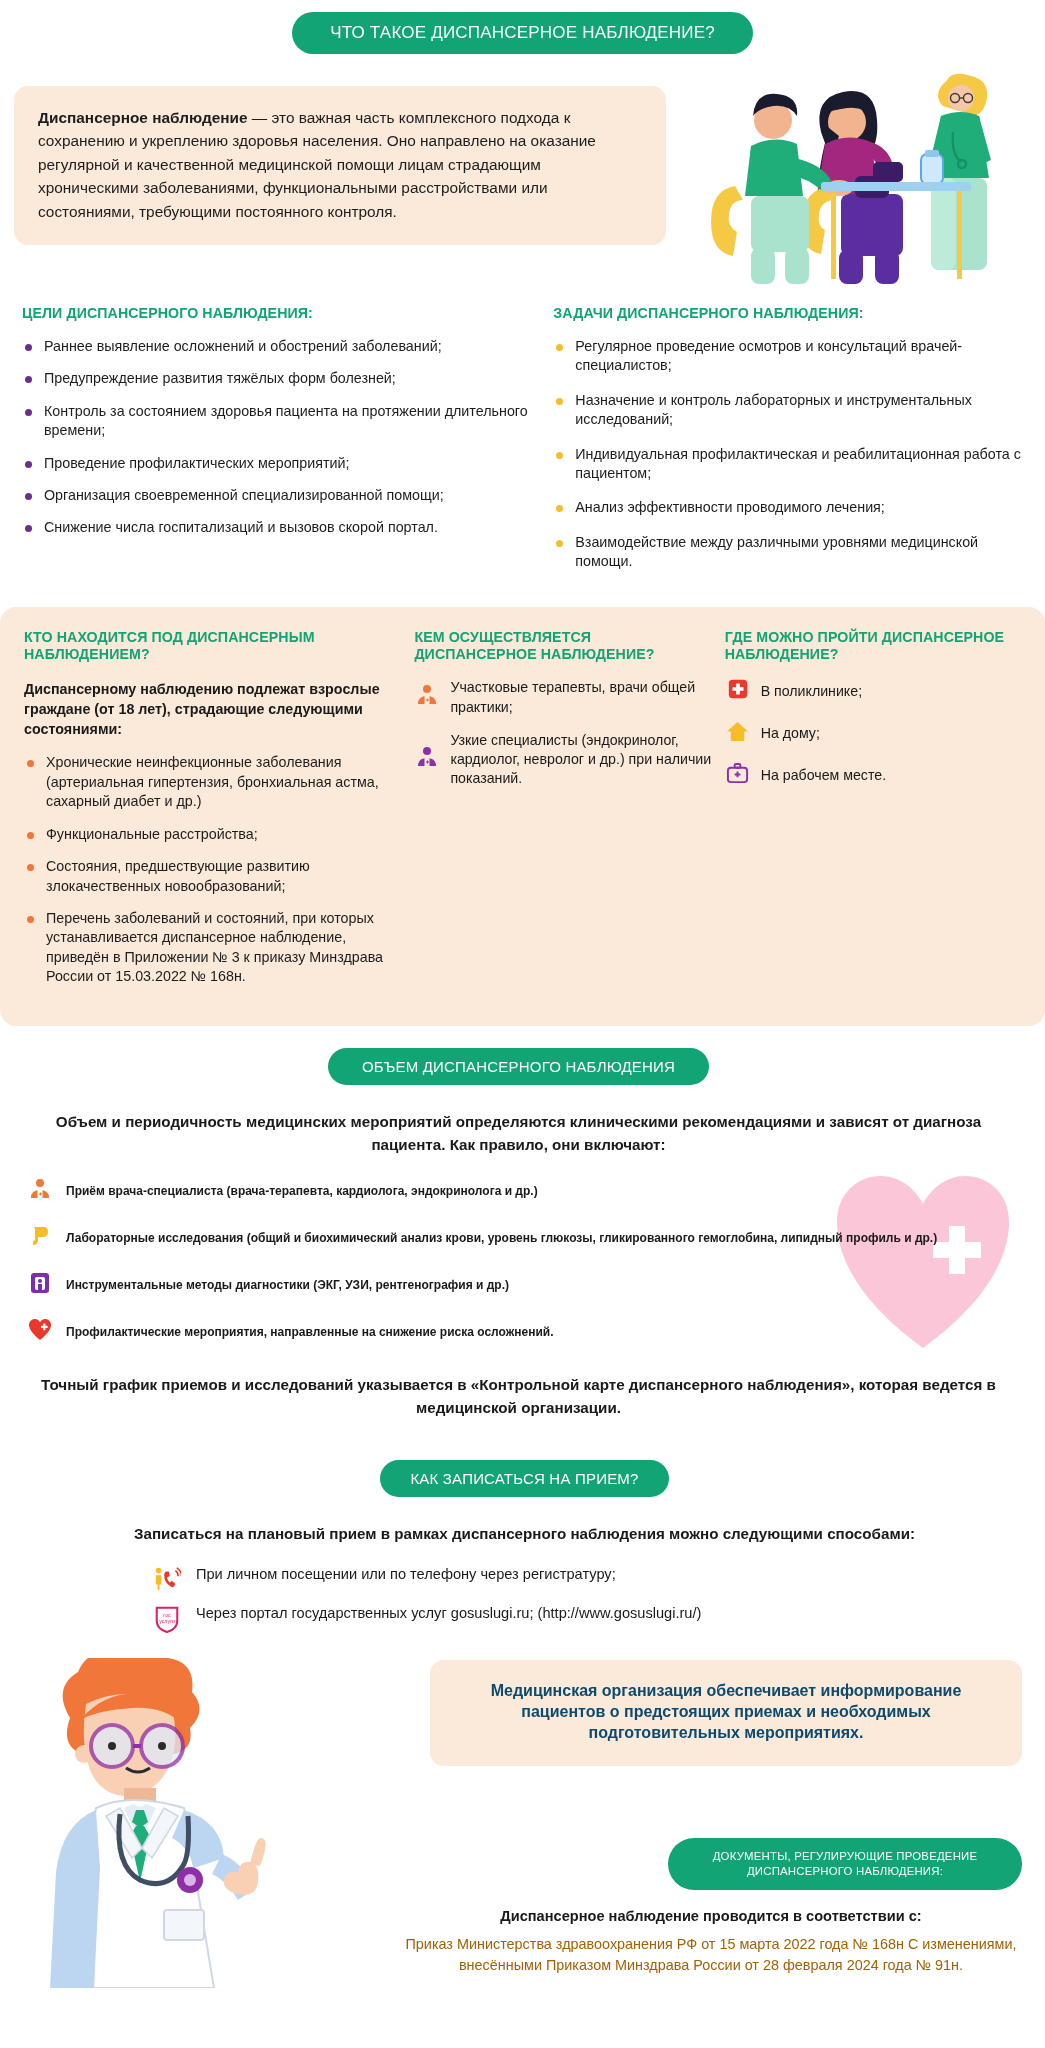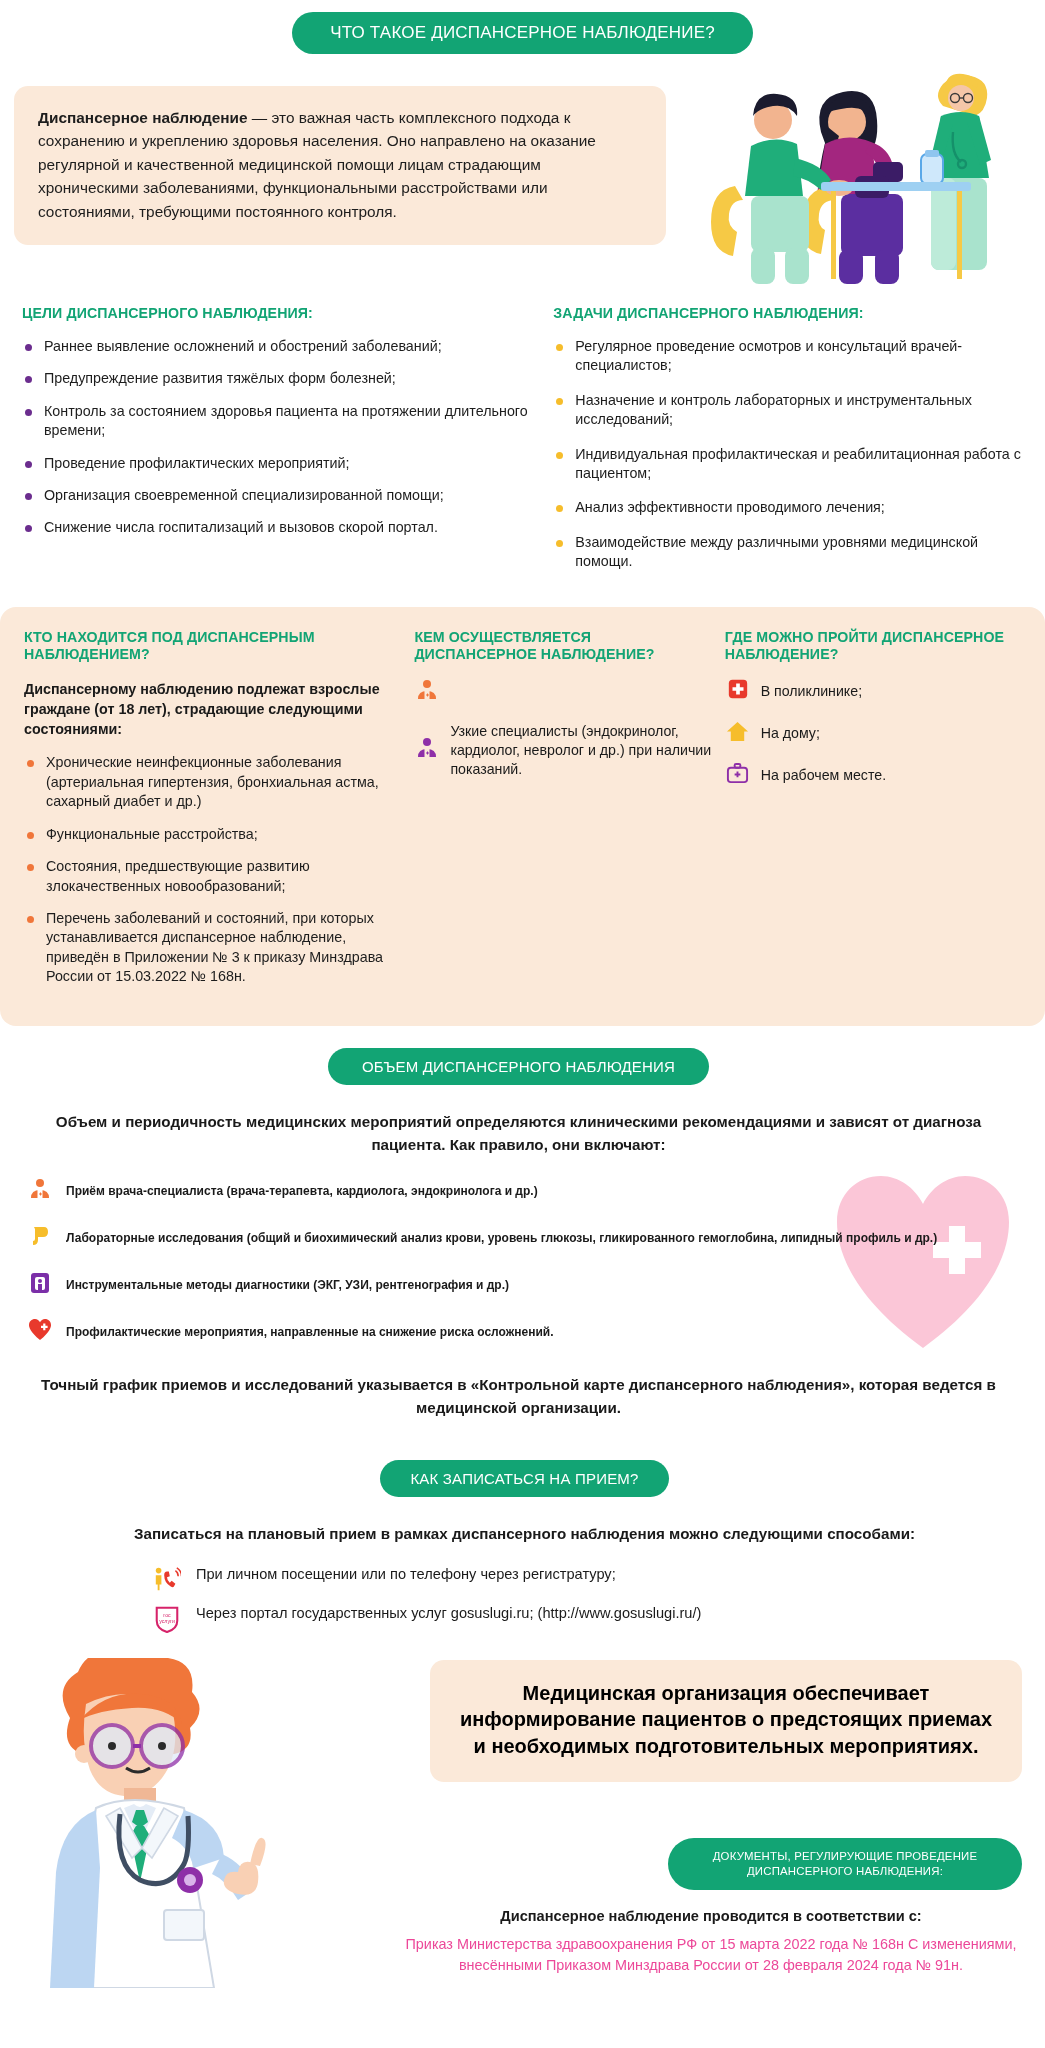--- a/index.html
+++ b/index.html
@@ -112,34 +112,34 @@
   }
   .appt-list .ico { flex: 0 0 30px; width: 30px; text-align: center; }
 
   
   .sec-foot { position: relative; margin-top: 14px; height: 280px; }
   .illus-doctor { position: absolute; left: 0px; bottom: -58px; width: 400px; height: 330px; }
   .quote-card {
     position: absolute; left: 430px; top: 10px; width: 592px;
     background: #fbe9d9; border-radius: 14px;
     padding: 20px 26px 22px 26px;
-    color: #000000; font-weight: bold; font-size: 20px;
+    color: #0c4a6e; font-weight: bold; font-size: 16px;
     line-height: 1.34; text-align: center;
   }
   #docs-pill {
     position: absolute; left: 668px; top: 188px;
     padding: 11px 20px; font-size: 11.4px; line-height: 1.32; width: 354px;
   }
   .docs-title {
     position: absolute; left: 400px; top: 258px; width: 622px;
     text-align: center; font-weight: bold; font-size: 14.6px;
   }
   .docs-body {
     position: absolute; left: 400px; top: 284px; width: 622px;
-    text-align: center; font-size: 14.4px; line-height: 1.48; color: #ec4899;
+    text-align: center; font-size: 14.4px; line-height: 1.48; color: #a16207;
   }
 </style>
 </head>
 <body>
 
 <section class="sec-hero">
   <div class="hero-pill-wrap">
     <div id="hero-pill" class="pill">ЧТО ТАКОЕ ДИСПАНСЕРНОЕ НАБЛЮДЕНИЕ?</div>
   </div>
 
@@ -240,20 +240,21 @@
     <ul class="icon-list">
       <li>
         <span class="ico">
           <svg width="24" height="24" viewBox="0 0 24 24">
               <circle cx="12" cy="6" r="4" fill="#f0763a"></circle>
               <path d="M3 21 q0 -8 9 -8 q9 0 9 8 z" fill="#f0763a"></path>
               <rect x="9.5" y="13" width="5" height="8" fill="#fbe9d9"></rect>
               <path d="M12 15.5 l1 0 l0 1 l1 0 l0 1 l-1 0 l0 1 l-1 0 l0 -1 l-1 0 l0 -1 l1 0z" fill="#f0763a"></path>
             </svg>
         </span>
+        <span class="txt">Участковые терапевты, врачи общей практики;</span>
       </li>
       <li>
         <span class="ico">
           <svg width="24" height="24" viewBox="0 0 24 24">
               <circle cx="12" cy="6" r="4" fill="#8e2fa8"></circle>
               <path d="M3 21 q0 -8 9 -8 q9 0 9 8 z" fill="#8e2fa8"></path>
               <rect x="9.5" y="13" width="5" height="8" fill="#fbe9d9"></rect>
               <path d="M12 15.5 l1 0 l0 1 l1 0 l0 1 l-1 0 l0 1 l-1 0 l0 -1 l-1 0 l0 -1 l1 0z" fill="#8e2fa8"></path>
             </svg>
         </span>

